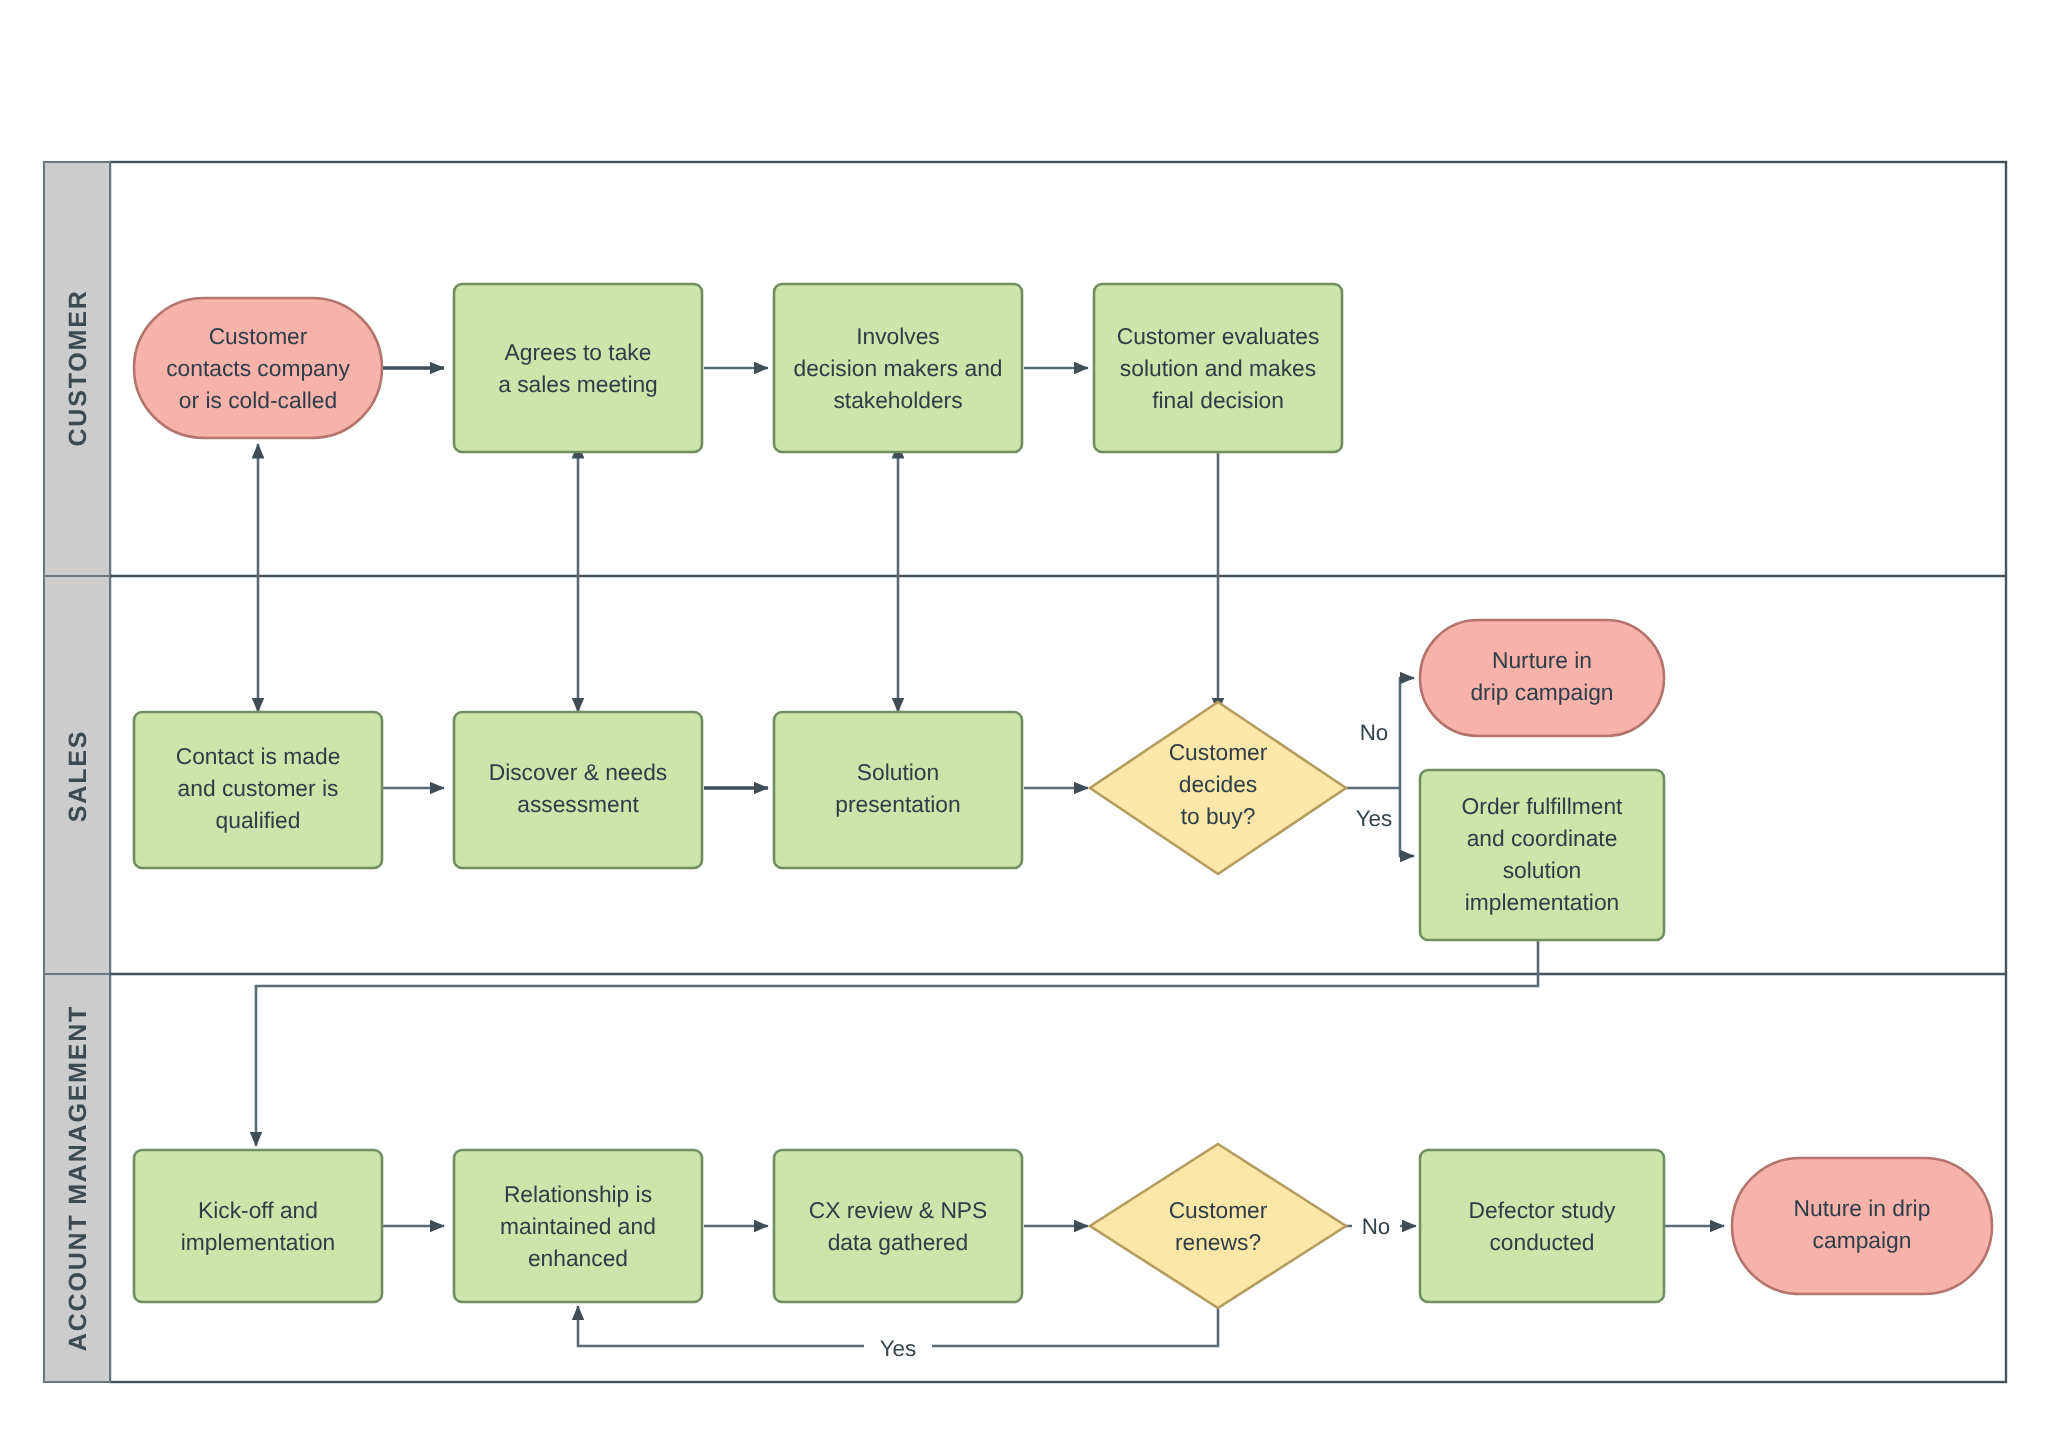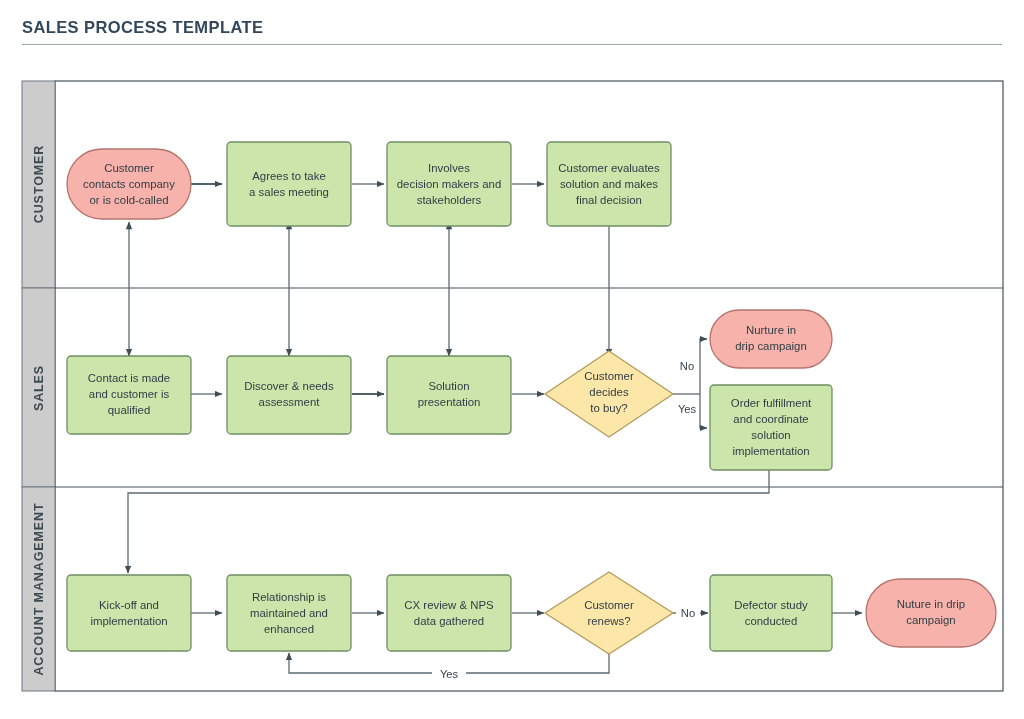--- a/index.html
+++ b/index.html
@@ -69,24 +69,20 @@
   .lane-frame { fill: #ffffff; stroke: #45525a; stroke-width: 1.2; }
   .lane-div { stroke: #45525a; stroke-width: 1.2; }
   .conn { fill: none; stroke: #5c6b73; stroke-width: 1.3; }
   .conn-thick { fill: none; stroke: #3f4e56; stroke-width: 1.8; }
 </style>
 </head>
 <body>
 
 <div id="page">
 
-  <div id="title-bar">
-    <span id="page-title">SALES PROCESS TEMPLATE</span>
-    <div id="title-rule"></div>
-  </div>
 
   <div id="canvas-wrap">
     <svg width="1024" height="719" viewBox="0 0 1024 719" xmlns="http://www.w3.org/2000/svg">
 
       <defs>
         <marker id="arrow" markerWidth="9" markerHeight="9" refX="7.2" refY="3.2" orient="auto" markerUnits="userSpaceOnUse">
           <path d="M0,0 L7.6,3.2 L0,6.4 Z" fill="#3f4e56"></path>
         </marker>
         <marker id="arrowback" markerWidth="9" markerHeight="9" refX="0.4" refY="3.2" orient="auto" markerUnits="userSpaceOnUse">
           <path d="M7.6,0 L0,3.2 L7.6,6.4 Z" fill="#3f4e56"></path>

